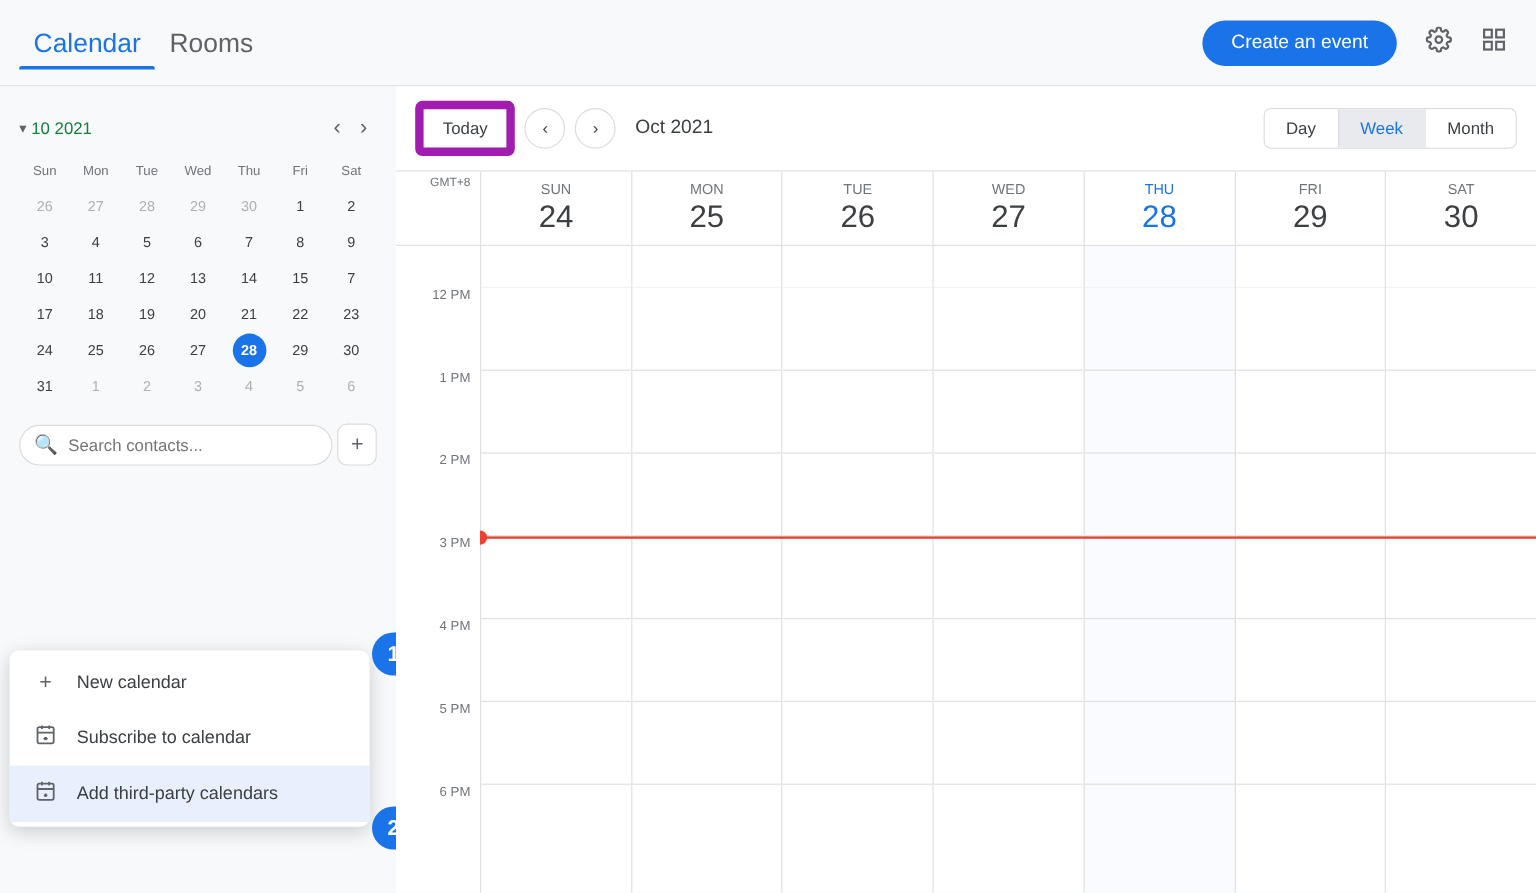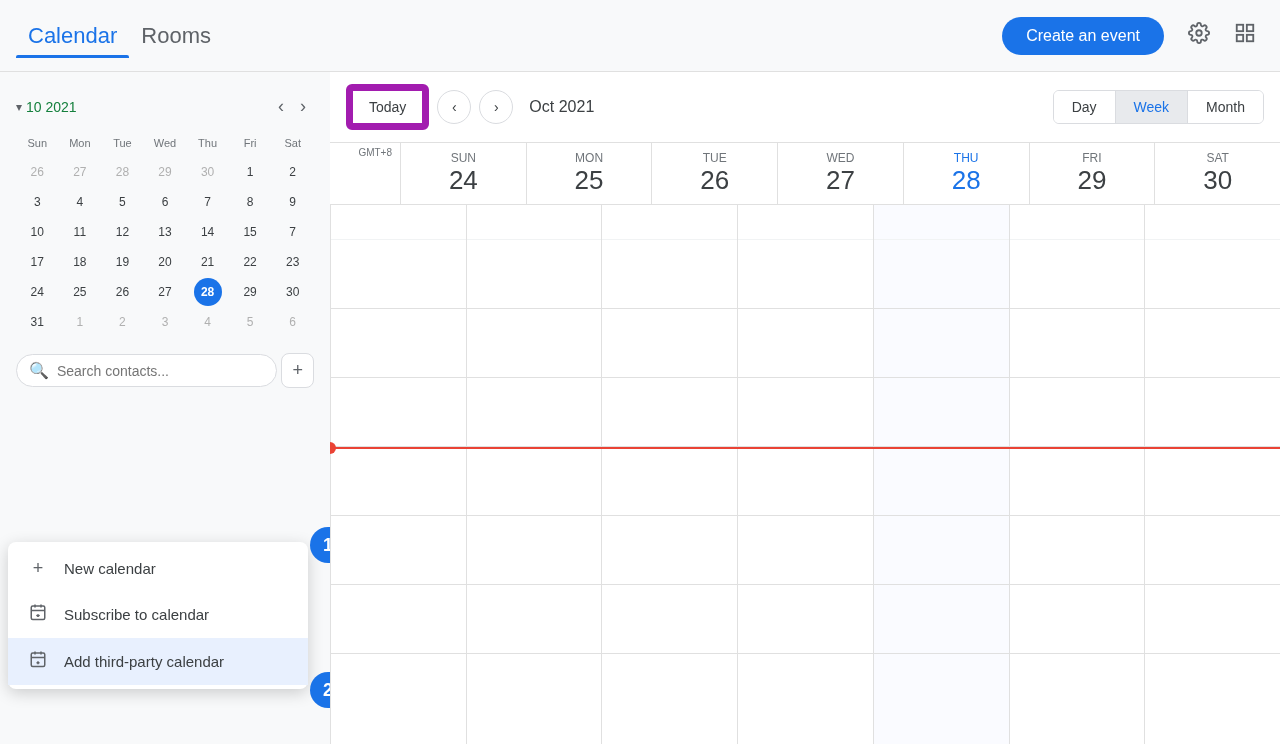--- a/index.html
+++ b/index.html
@@ -316,21 +316,21 @@
         <span class="dropdown-item-icon">
           <svg width="18" height="18" viewBox="0 0 24 24" fill="none" stroke="#5f6368" stroke-width="2">
             <rect x="3" y="4" width="18" height="18" rx="2"></rect>
               <line x1="16" y1="2" x2="16" y2="6"></line>
             <line x1="8" y1="2" x2="8" y2="6"></line>
               <line x1="3" y1="10" x2="21" y2="10"></line>
             <line x1="12" y1="15" x2="12" y2="19"></line>
               <line x1="10" y1="17" x2="14" y2="17"></line>
           </svg>
         </span>
-        <span>Add third-party calendar</span>
+        <span>Add third-party calendars</span>
       </div>
     </div>
 
     <div class="cal-entries" style="margin-top: 210px;">
       <div class="cal-entry">
         <div class="cal-entry-color red"></div>
         <span></span>
       </div>
       <div class="cal-entry">
         <div class="cal-entry-color green"></div>
@@ -388,20 +388,30 @@
             <div class="week-header-day-num">29</div>
           </div>
           <div class="week-header-day">
             <div class="week-header-day-name">Sat</div>
             <div class="week-header-day-num">30</div>
           </div>
         </div>
       </div>
 
       <div class="time-grid">
+        <div class="time-labels">
+          <div style="height:35px;"></div>
+          <div class="time-label">12 PM</div>
+          <div class="time-label">1 PM</div>
+          <div class="time-label">2 PM</div>
+          <div class="time-label">3 PM</div>
+          <div class="time-label">4 PM</div>
+          <div class="time-label">5 PM</div>
+          <div class="time-label">6 PM</div>
+        </div>
         <div class="time-grid-cols" style="position:relative;">
 
           <div class="time-grid-col">
             <div class="time-slot" style="height:35px;"></div>
             <div class="time-slot hour"></div>
             <div class="time-slot hour"></div>
             <div class="time-slot hour"></div>
             <div class="time-slot hour"></div>
             <div class="time-slot hour"></div>
             <div class="time-slot hour"></div>

